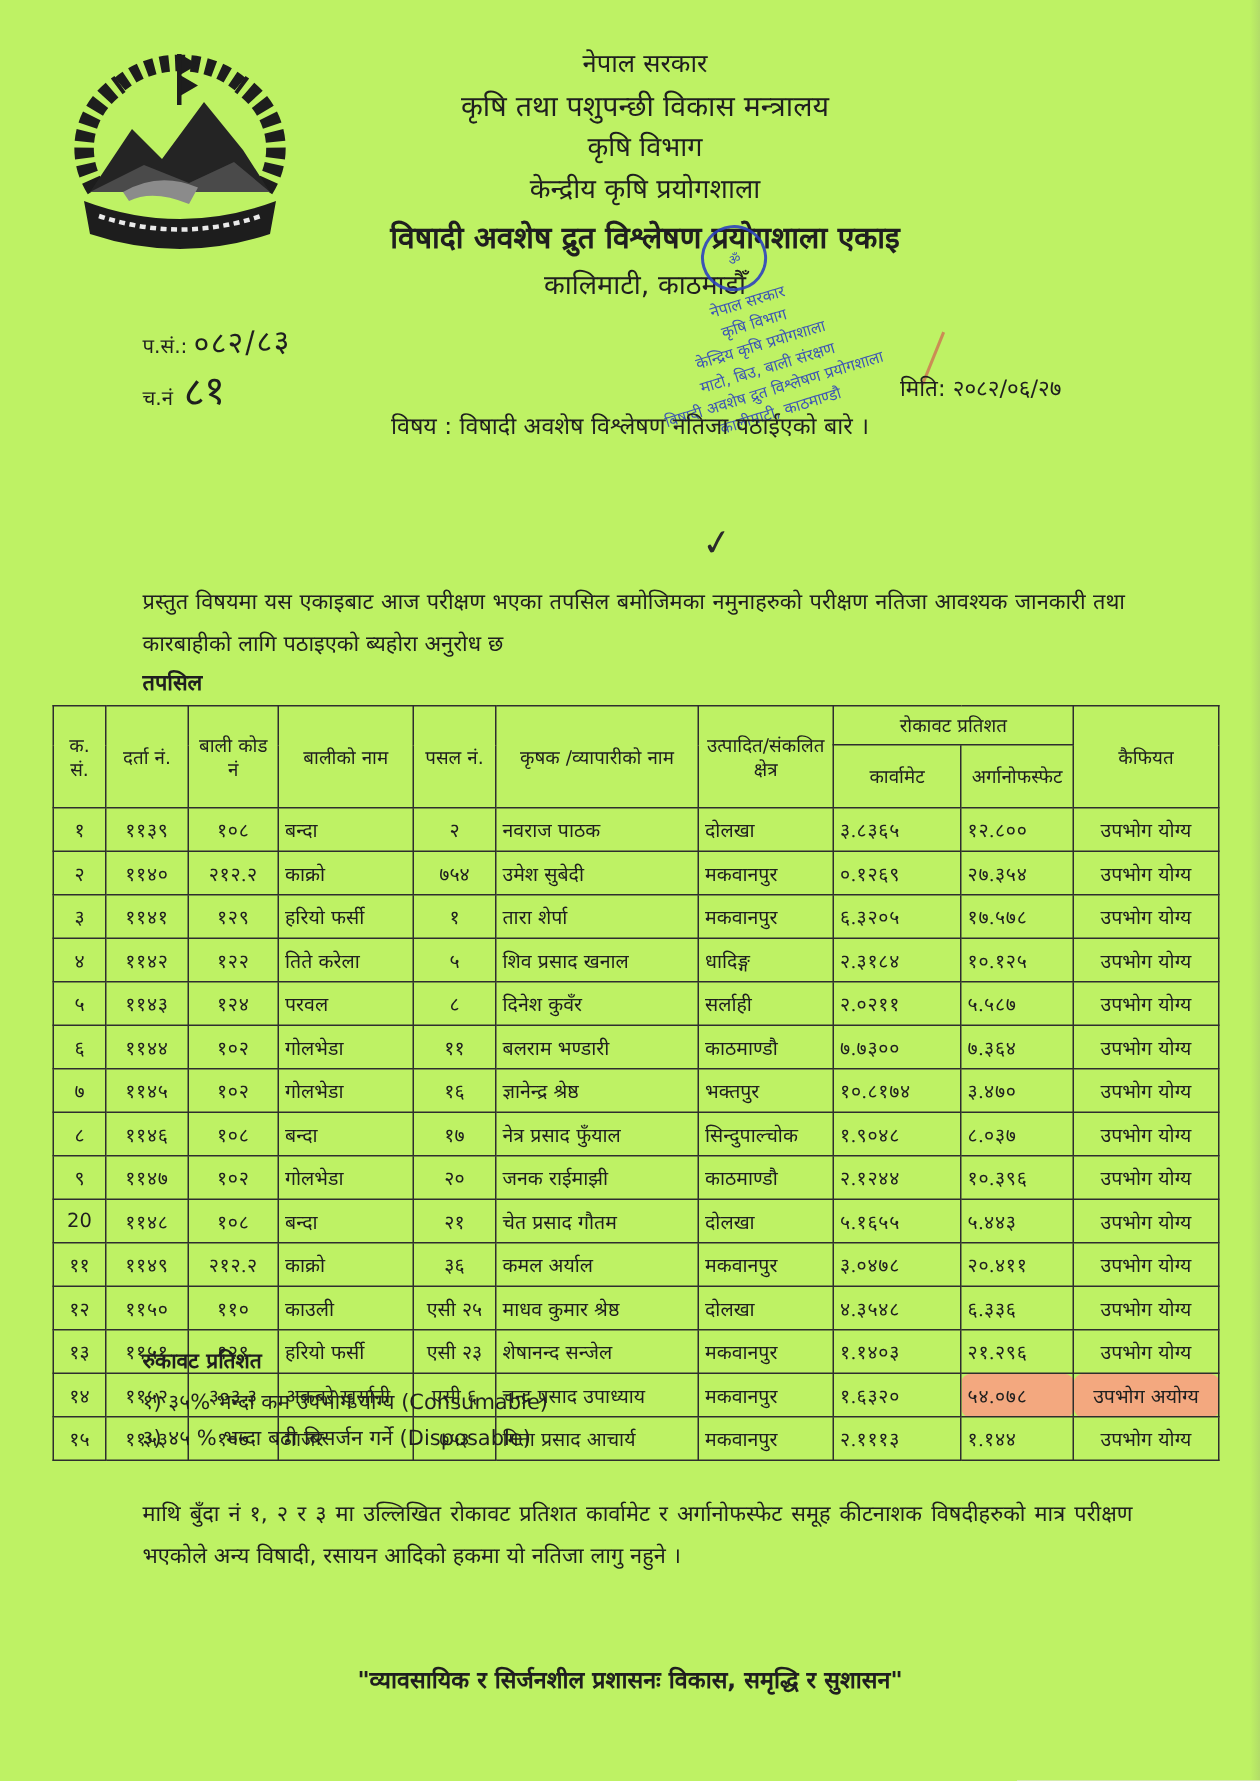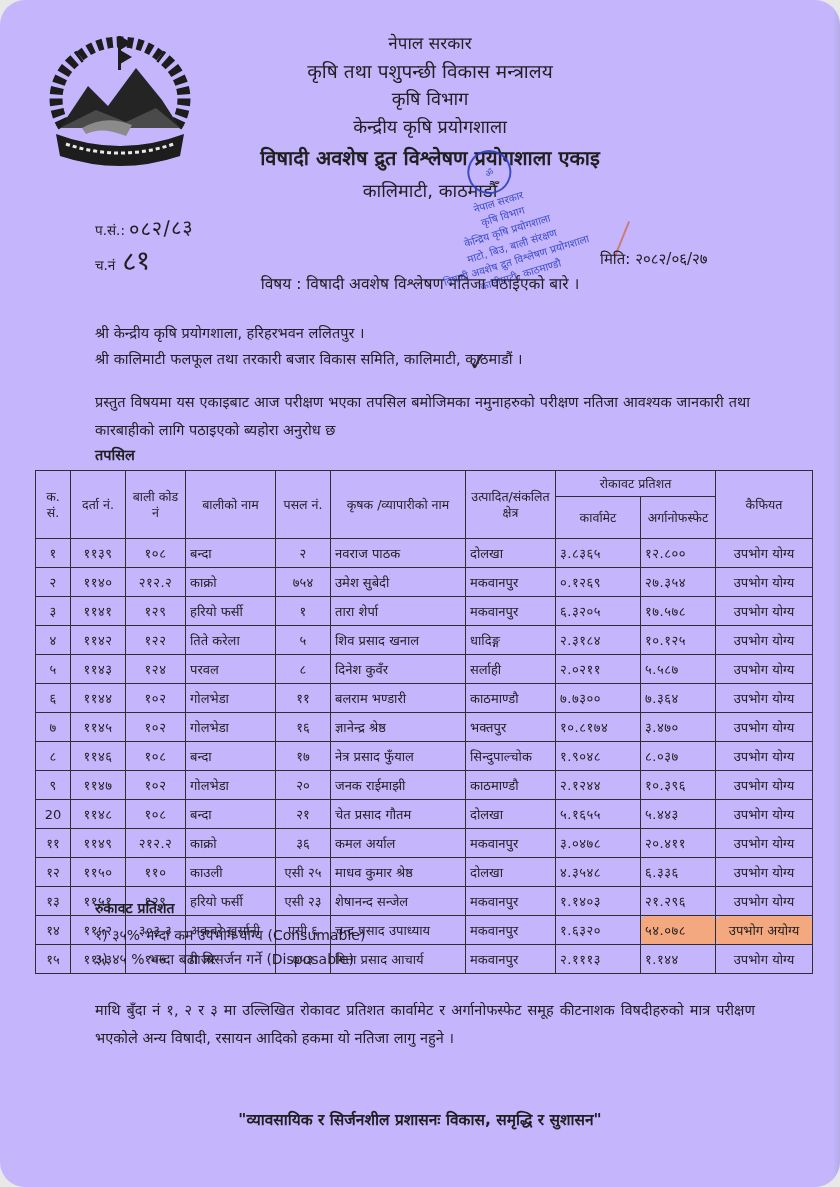--- a/index.html
+++ b/index.html
@@ -1,20 +1,19 @@
 <!DOCTYPE html>
 <html><head>
 <meta charset="utf-8">
 <style>
   html,body{margin:0;padding:0;background:#e8e8e6;}
   .page{
     position:relative;width:840px;height:1187px;margin:0 auto;
-    background:#c4b5fd;overflow:hidden;color:#1f1f1f;
+    background:#bef264;overflow:hidden;color:#1f1f1f;
     font-family:"DejaVu Sans","Liberation Sans",sans-serif;
-    border-radius:25px;
   }
   .page::after{content:"";position:absolute;right:0;top:0;width:7px;height:100%;
     background:linear-gradient(to right,rgba(0,0,0,0),rgba(120,120,125,.18));pointer-events:none;}
   .abs{position:absolute;}
   
   .letterhead{left:150px;top:34px;width:560px;text-align:center;line-height:1.15;}
   .lh1{font-size:17px;margin-bottom:7px;}
   .lh2{font-size:19px;margin-bottom:7px;}
   .lh3{font-size:18px;margin-bottom:7px;}
   .lh4{font-size:18px;margin-bottom:9px;}
@@ -44,21 +43,21 @@
   .tapasil{left:95px;top:444px;font-size:14.5px;font-weight:bold;text-align:center;}
   
   .tblwrap{left:35px;top:470px;}
   table.results{border-collapse:collapse;table-layout:fixed;width:777px;}
   table.results th,table.results td{border:1px solid #2e2e2e;padding:2px 4px;
     font-size:13px;vertical-align:middle;overflow:hidden;}
   table.results th{font-weight:normal;font-size:12.5px;line-height:1.25;text-align:center;}
   table.results{border:1.6px solid #222;}
   td.c{text-align:center;}
   td.l{text-align:left;padding-left:6px;}
-  td.num{font-size:13.5px;letter-spacing:.5px;}
+  td.num{font-size:13.5px;letter-spacing:.5px;font-family:Liberation Serif, serif;}
   tbody tr{height:29px;}
   .hl{background:#f3a87f;box-shadow:0 0 0 1px #f3a87f inset;border-radius:6px;}
   
   .notes{left:95px;top:896px;font-size:14px;line-height:24.5px;}
   .notes .ntitle{font-weight:bold;margin-bottom:2px;}
   
   .sig{left:598px;top:884px;width:200px;font-size:14.5px;}
   .sig .nm{margin-top:2px;padding-left:16px;}
   .sig .ds{margin-top:6px;padding-left:26px;}
   
@@ -121,24 +120,20 @@
 
   <div class="abs redmark"></div>
 
   <div class="abs dateline">
     <span>मिति:</span>
     <span>२०८२/०६/२७</span>
   </div>
 
   <div class="abs subject">विषय : विषादी अवशेष विश्लेषण नतिजा पठाईएको बारे ।</div>
 
-  <div class="abs addr">
-    <div>श्री केन्द्रीय कृषि प्रयोगशाला, हरिहरभवन ललितपुर ।</div>
-    <div>श्री कालिमाटी फलफूल तथा तरकारी बजार विकास समिति, कालिमाटी, काठमाडौं ।</div>
-  </div>
   <div class="abs check">✓</div>
 
   <div class="abs para">प्रस्तुत विषयमा यस एकाइबाट आज परीक्षण भएका तपसिल बमोजिमका नमुनाहरुको परीक्षण नतिजा आवश्यक जानकारी तथा कारबाहीको लागि पठाइएको ब्यहोरा अनुरोध छ</div>
   <div class="abs tapasil">तपसिल</div>
 
   <div class="abs tblwrap">
     <table class="results">
       <colgroup>
         <col style="width:35px">
           <col style="width:55px">

